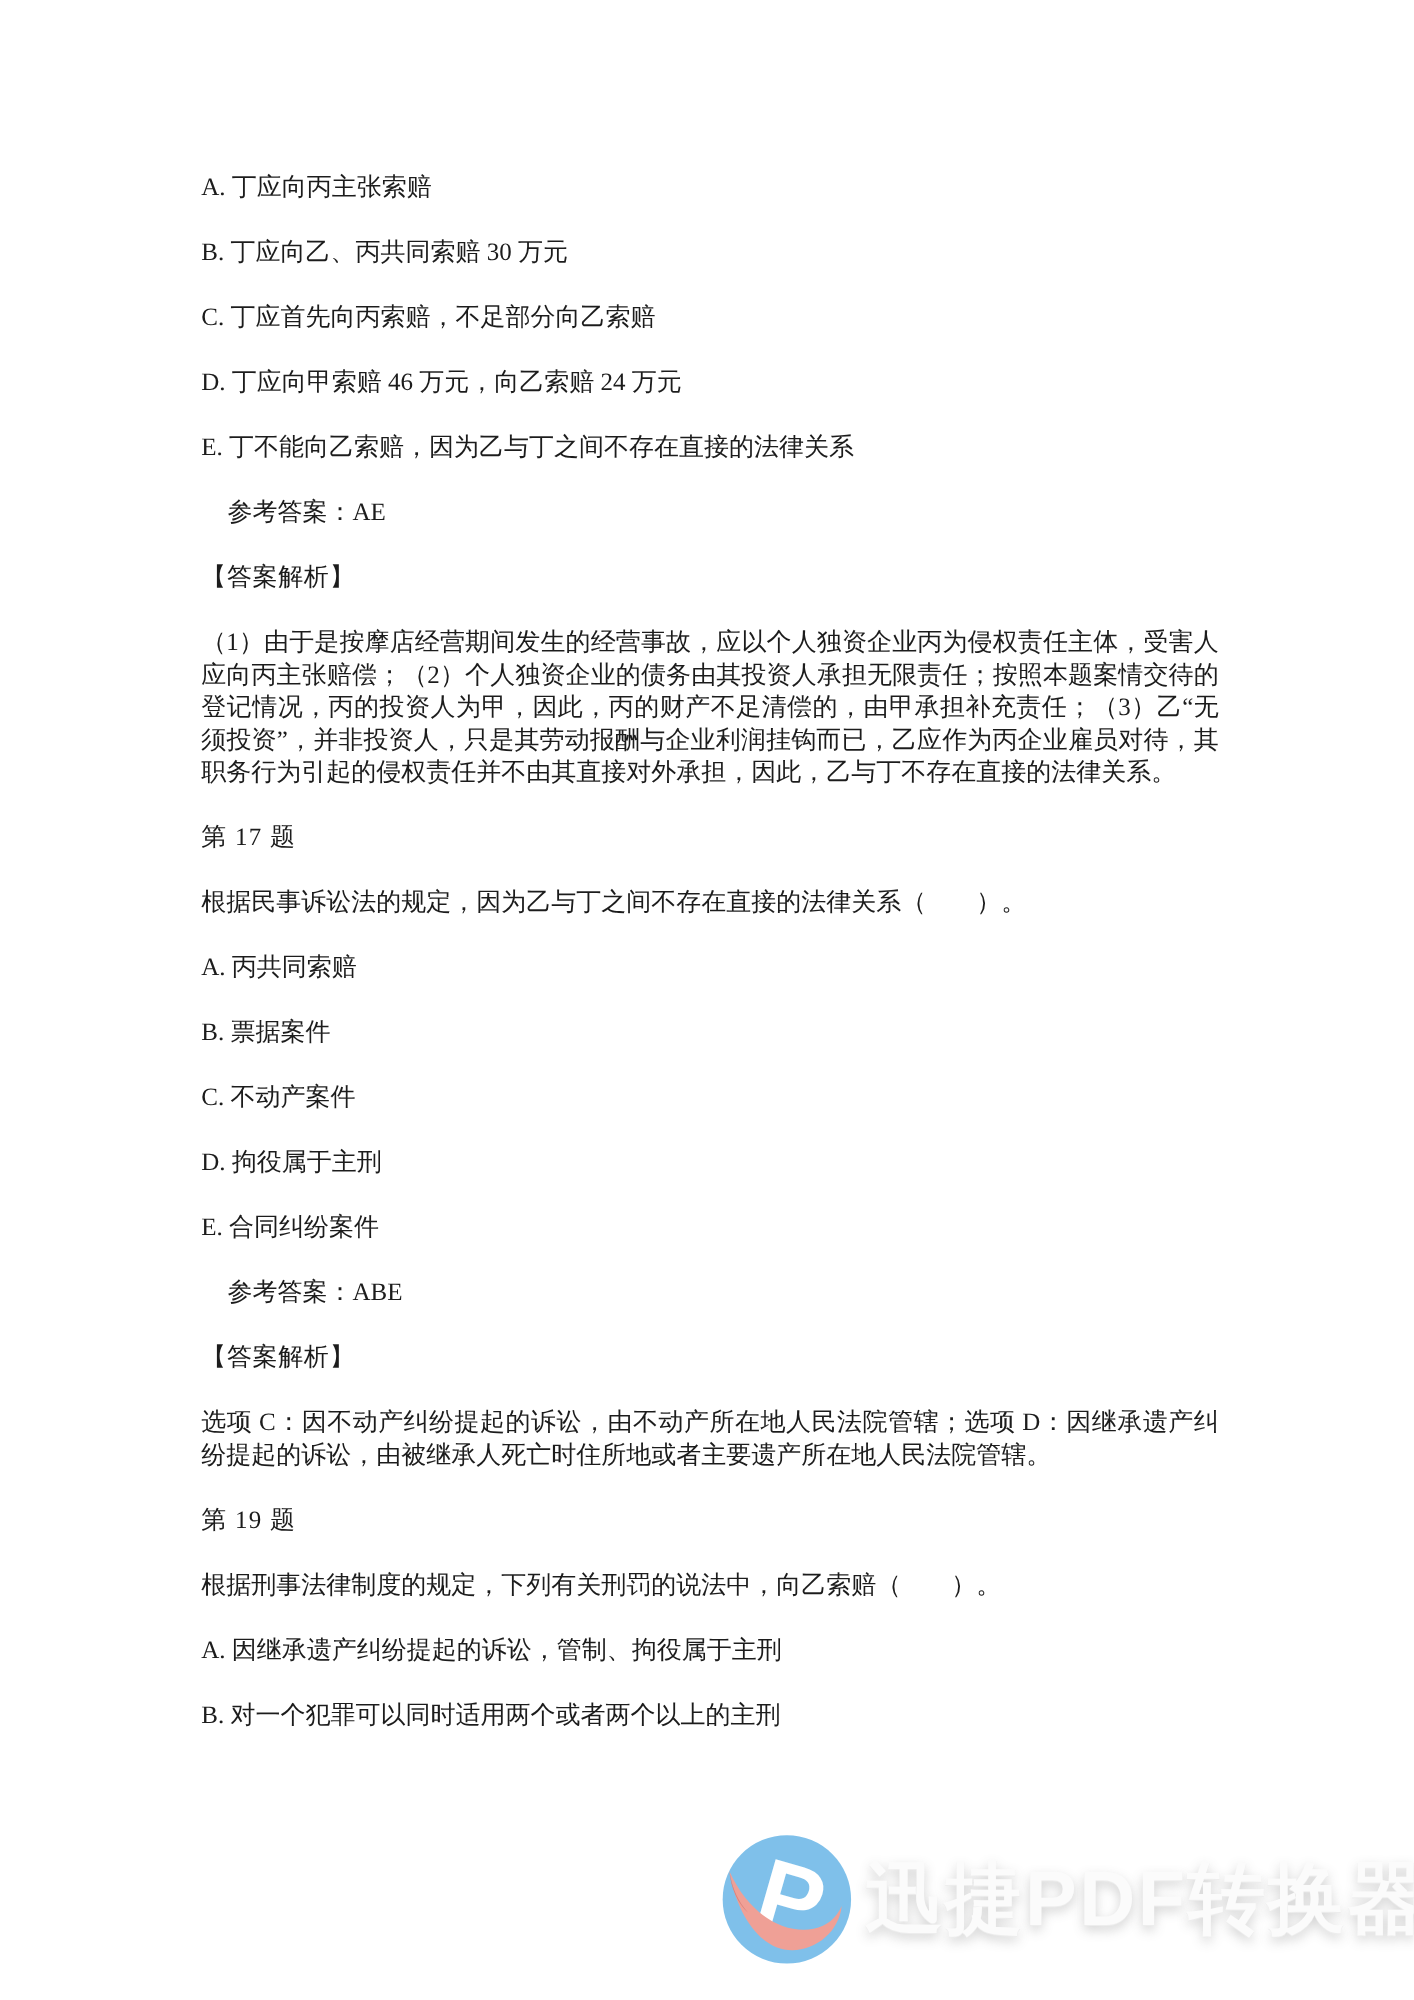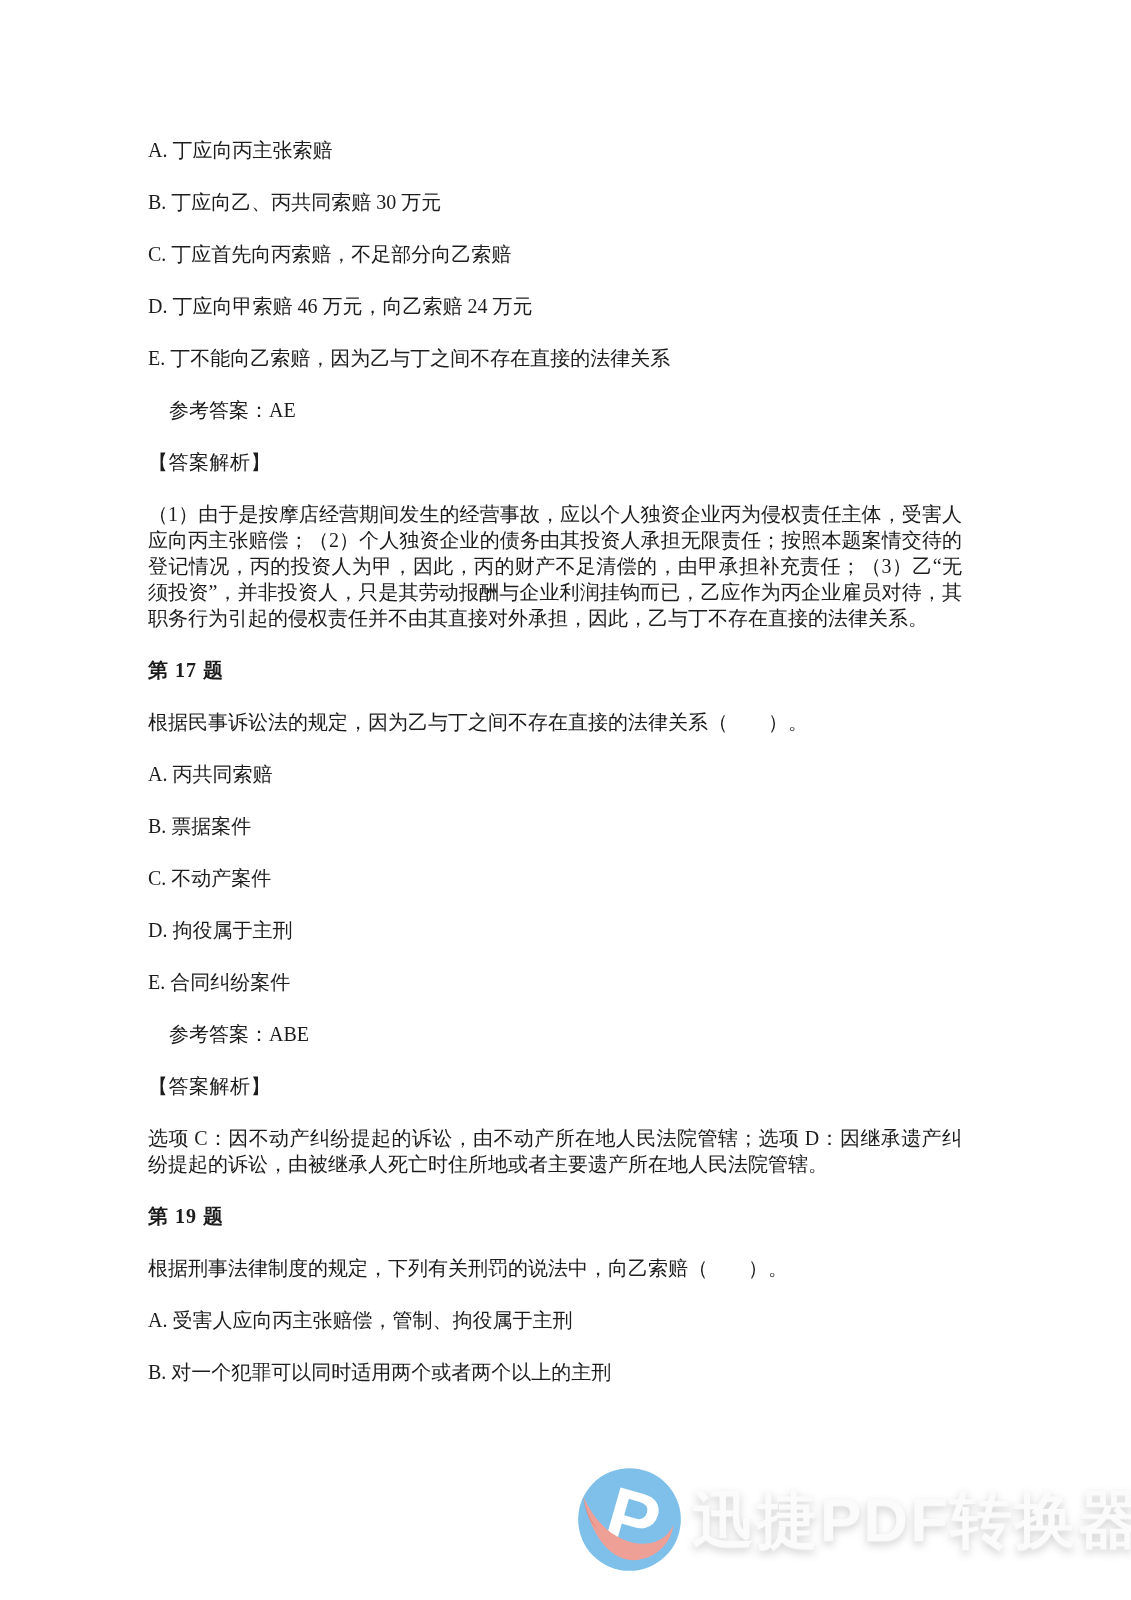--- a/index.html
+++ b/index.html
@@ -12,34 +12,34 @@
     font-family: "Liberation Serif", "DejaVu Serif", serif;
     color: #1c1c1c;
   }
   .page {
     position: absolute;
     inset: 0;
     background: #ffffff;
   }
   .content {
     position: absolute;
-    left: 148px;
+    left: 161px;
     top: 137px;
     width: 814px;
     font-size: 20px;
     line-height: 26px;
   }
   .content p {
     margin: 0 0 26px 0;
     text-align: justify;
   }
   .opt { white-space: normal; }
   .answer { padding-left: 21px; }
   .qtitle {
-    font-weight: bold;
+    font-weight: normal;
     margin-top: 12px !important;
     letter-spacing: 1px;
   }
   .analysis-h { letter-spacing: 0.5px; }
   .para { text-align: justify; }
 
   .watermark {
     position: absolute;
     left: 576px;
     top: 1466px;
@@ -91,21 +91,21 @@
       <p class="opt">D. 拘役属于主刑</p>
       <p class="opt">E. 合同纠纷案件</p>
       <p class="answer">参考答案：ABE</p>
       <p class="analysis-h">【答案解析】</p>
       <p class="para">选项 C：因不动产纠纷提起的诉讼，由不动产所在地人民法院管辖；选项 D：因继承遗产纠纷提起的诉讼，由被继承人死亡时住所地或者主要遗产所在地人民法院管辖。</p>
     </section>
 
     <section>
       <p class="qtitle">第 19 题</p>
       <p class="stem">根据刑事法律制度的规定，下列有关刑罚的说法中，向乙索赔（　　）。</p>
-      <p class="opt">A. 受害人应向丙主张赔偿，管制、拘役属于主刑</p>
+      <p class="opt">A. 因继承遗产纠纷提起的诉讼，管制、拘役属于主刑</p>
       <p class="opt">B. 对一个犯罪可以同时适用两个或者两个以上的主刑</p>
     </section>
 
   </div>
 
   <div class="watermark">
     <svg class="wm-logo" viewBox="0 0 100 100" aria-hidden="true">
       <circle cx="50" cy="50" r="48" fill="#63b3e6"></circle>
       <text x="53" y="73" font-size="72" font-weight="bold" font-family="Liberation Sans, DejaVu Sans, sans-serif" text-anchor="middle" transform="rotate(16 50 50)" fill="#ffffff">P</text>
       <path d="M7,29 C22,62 48,76 70,72 C80,70 87,64 91,55 C89,74 72,88 54,88 C31,88 13,63 7,29 Z" fill="#ec8c80"></path>

